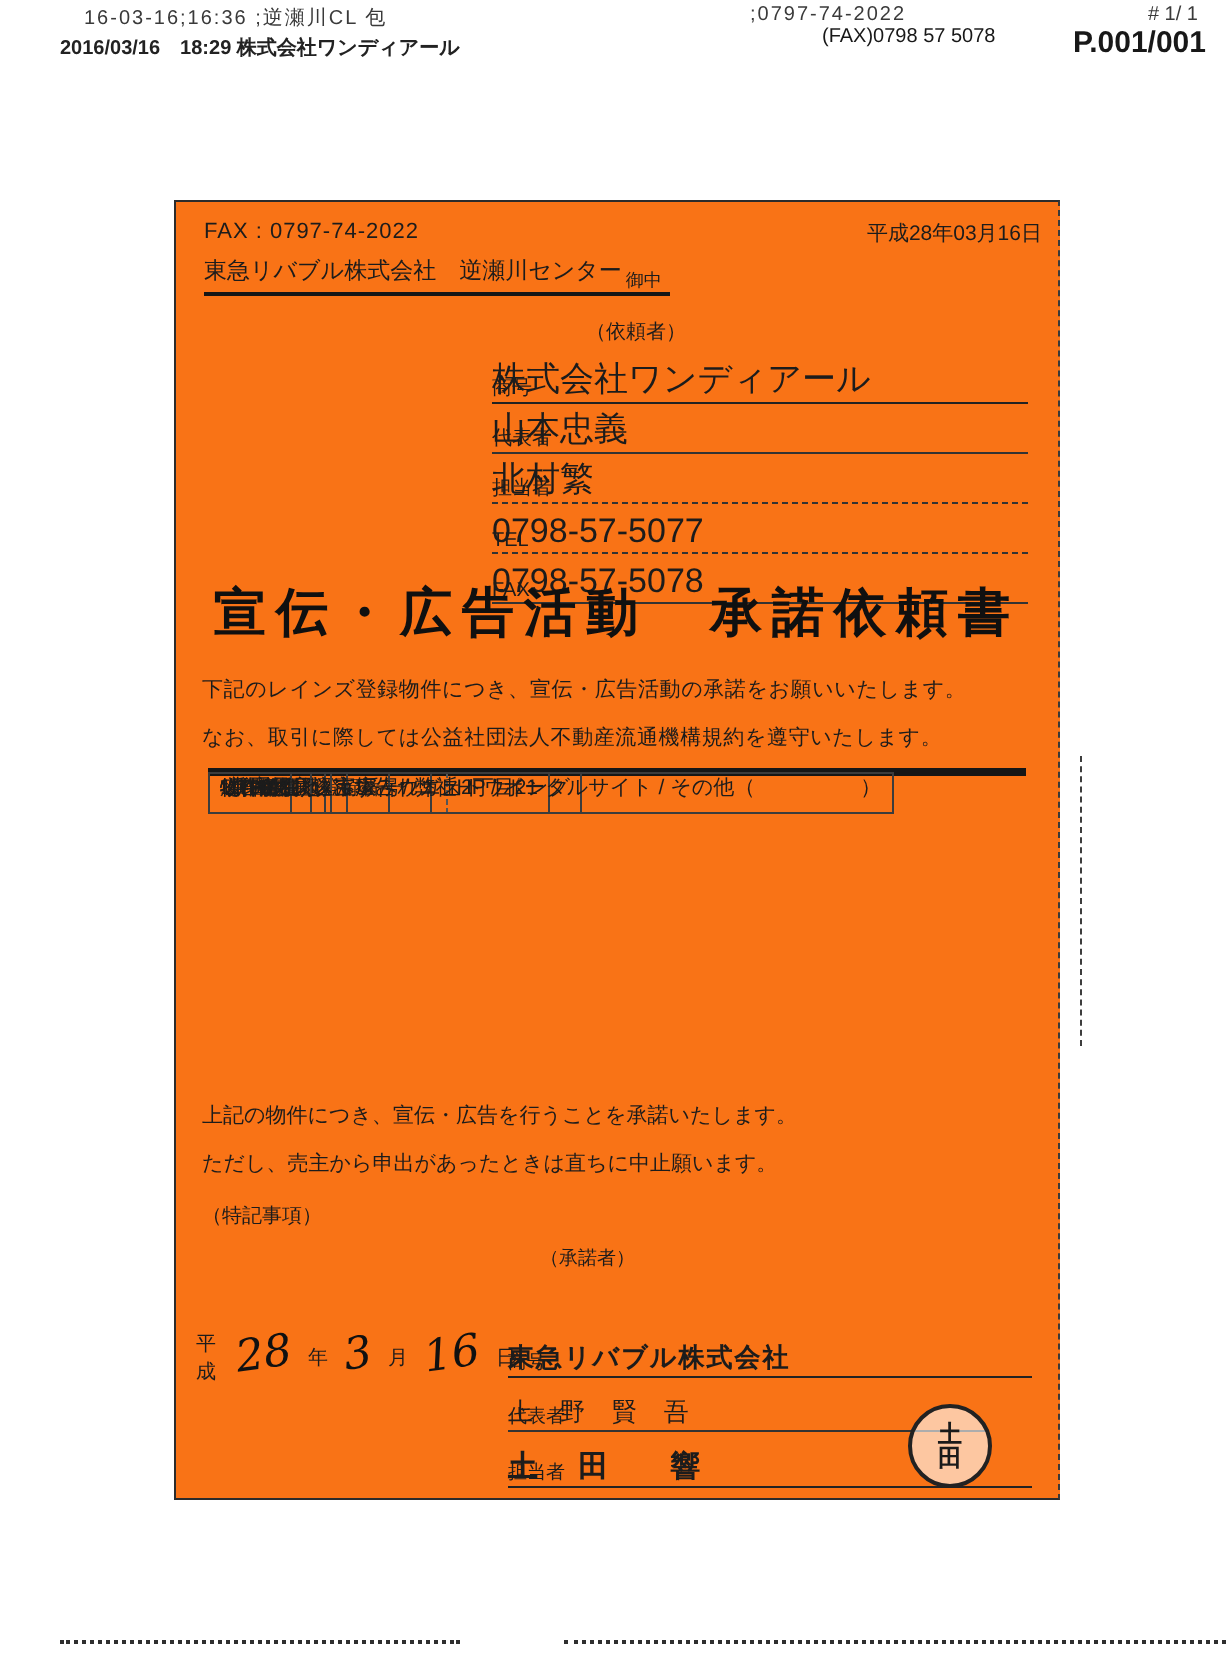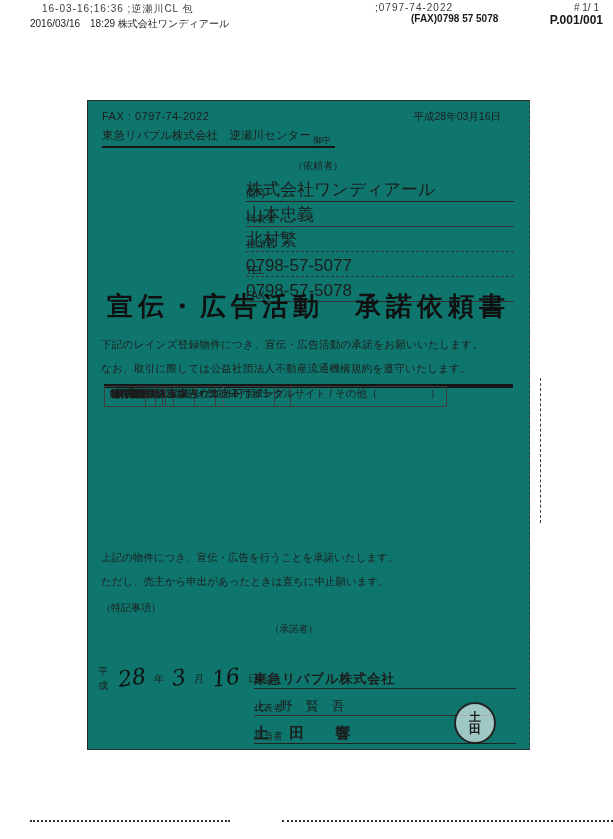--- a/index.html
+++ b/index.html
@@ -3,36 +3,36 @@
 <meta charset="utf-8">
 <style>
   html,body{margin:0;padding:0;background:#ffffff;}
   .screen{
     position:relative;width:613px;height:839px;background:#ffffff;overflow:hidden;
     font-family:"Liberation Sans","DejaVu Sans",sans-serif;color:#1c1c1c;
   }
   
   .fax-strip-left{position:absolute;left:30px;top:2px;width:260px;}
   .fax-strip-left .l1{font-size:10px;color:#3a3a3a;letter-spacing:1px;padding-left:12px;}
-  .fax-strip-left .l2{font-size:10px;font-weight:normal;color:#222;margin-top:1px;}
+  .fax-strip-left .l2{font-size:10px;font-weight:bold;color:#222;margin-top:1px;}
   .fax-strip-right{position:absolute;right:8px;top:2px;width:230px;}
   .fax-strip-right .row{display:flex;justify-content:space-between;}
   .fax-strip-right .l1a{font-size:10px;color:#3a3a3a;letter-spacing:1px;}
   .fax-strip-right .l1b{font-size:10px;color:#3a3a3a;margin-right:6px;}
-  .fax-strip-right .l2a{font-size:10px;font-weight:bold;color:#181818;padding-left:36px;}
-  .fax-strip-right .l2b{font-size:12px;font-weight:bold;color:#181818;margin-right:2px;}
+  .fax-strip-right .l2a{font-size:10px;font-weight:normal;color:#181818;padding-left:36px;}
+  .fax-strip-right .l2b{font-size:15px;font-weight:bold;color:#181818;margin-right:2px;}
   
   .page{
-    position:absolute;left:87px;top:100px;width:441px;height:648px;background:#0f766e;
+    position:absolute;left:87px;top:100px;width:441px;height:648px;background:#f97316;
     border-top:1.5px solid #2c2c2c;border-left:1.5px solid #2c2c2c;
     border-bottom:1.5px solid #2c2c2c;border-right:1.5px dashed #3a3a3a;
   }
   .page *{position:absolute;}
   .fax-to{left:14px;top:9px;font-size:11px;letter-spacing:.5px;}
-  .doc-date{right:28px;top:9px;font-size:10.5px;}
+  .doc-date{right:8px;top:9px;font-size:10.5px;}
   .recipient{left:14px;top:27px;font-size:11.5px;border-bottom:2px solid #161616;padding:0 4px 3px 0;white-space:nowrap;}
   .recipient .honorific{position:relative;font-size:9px;top:4px;margin-left:2px;}
   .req-caption{left:205px;top:58px;font-size:10px;}
   .req-row{left:158px;width:268px;height:20px;display:flex;align-items:flex-end;}
   .req-row .rl{font-size:10px;width:54px;flex:none;}
   .req-row .rv{font-size:17px;flex:1;white-space:nowrap;}
   .u-solid-thick{border-bottom:1.8px solid #222;}
   .u-solid{border-bottom:1px solid #333;}
   .u-dash{border-bottom:1.5px dashed #333;}
   .doc-title{left:0;top:188px;width:100%;text-align:center;font-family:"DejaVu Serif","Liberation Serif",serif;

